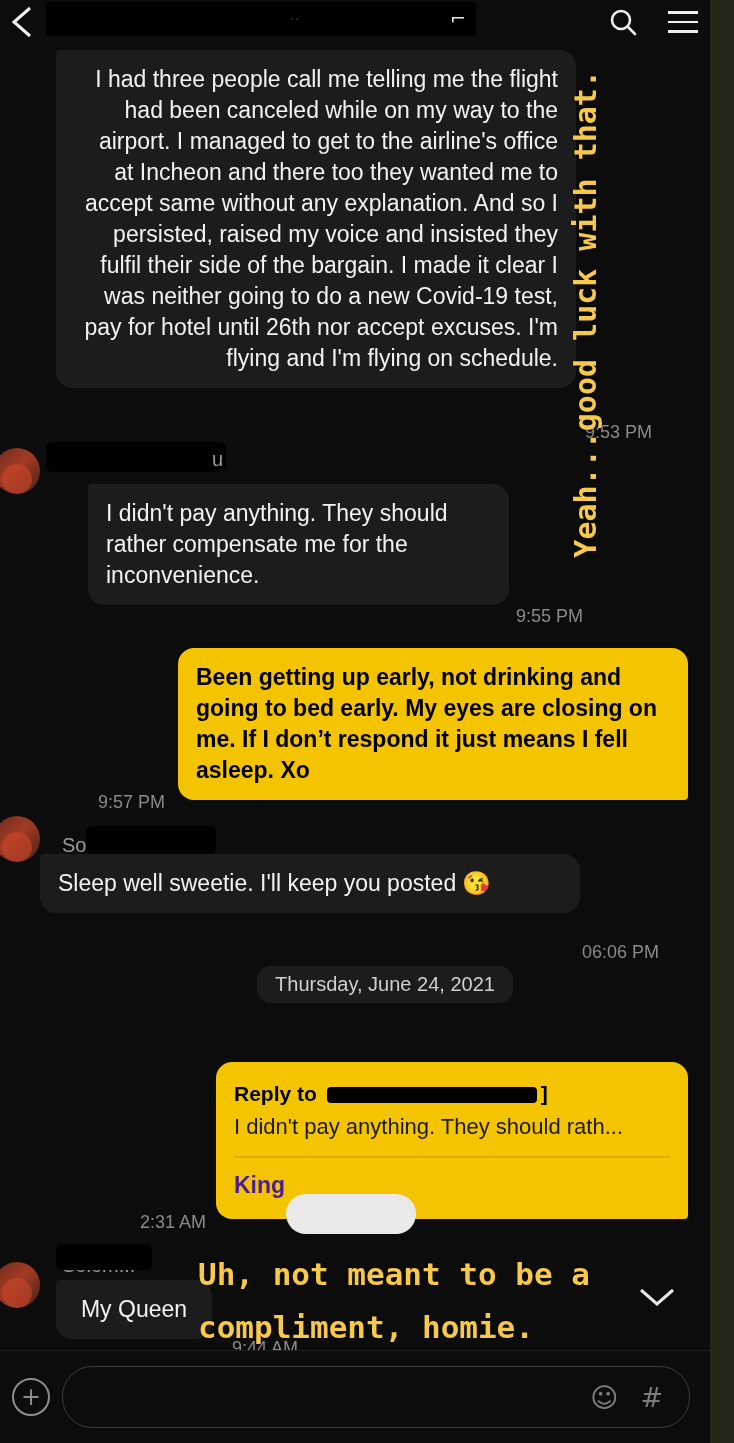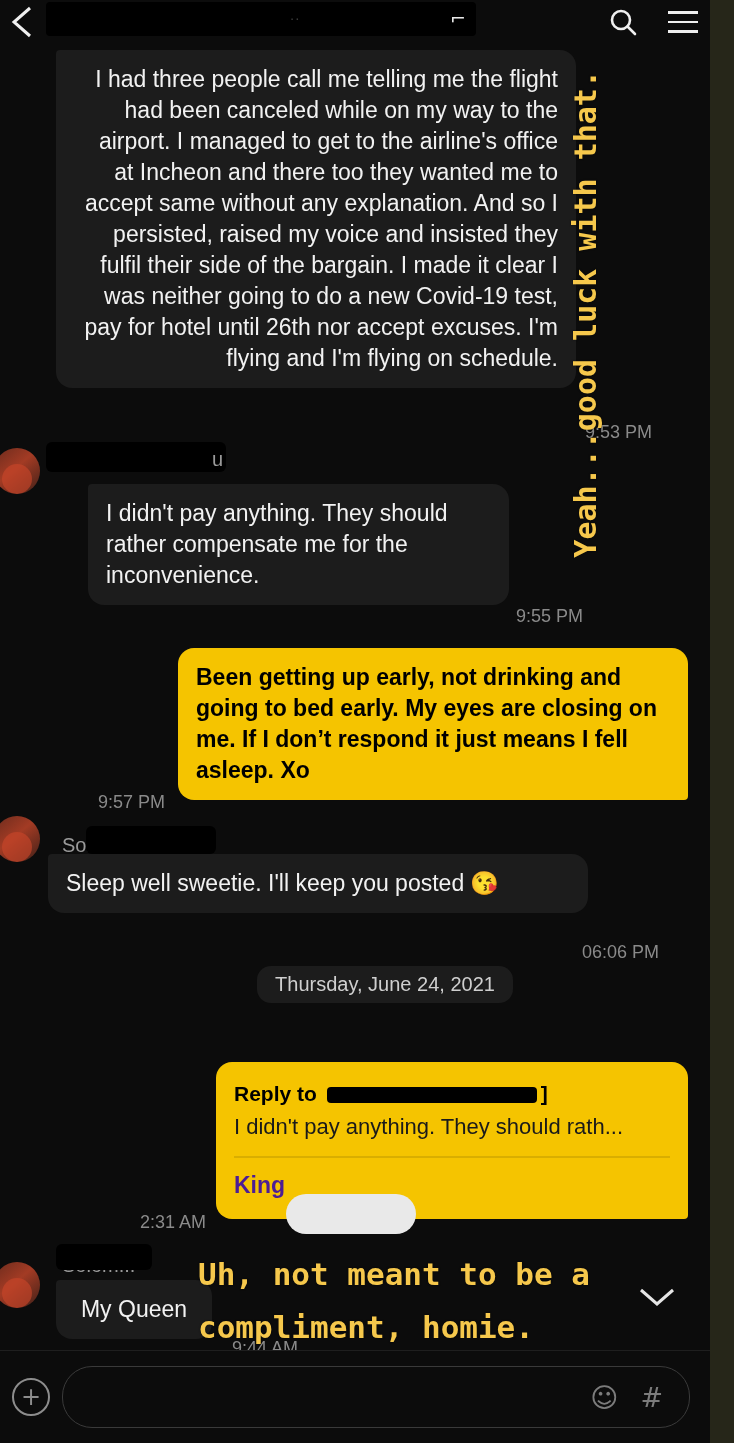--- a/index.html
+++ b/index.html
@@ -350,21 +350,21 @@
       <div class="stamp" style="left:516px; top:562px;">9:55 PM</div>
 
       <div class="row" style="left:178px; top:604px; width:510px;">
         <div class="bubble out">Been getting up early, not drinking and going to bed early. My eyes are closing on me. If I don’t respond it just means I fell asleep. Xo</div>
       </div>
       <div class="stamp" style="left:98px; top:748px;text-align:center;">9:57 PM</div>
 
       <div class="avatar" style="top:772px;"></div>
       <div class="sender" style="left:62px; top:790px;">Solomon: ?u</div>
       <div class="redact" style="left:86px; top:782px; width:130px; height:28px;"></div>
-      <div class="row" style="left:48px; top:810px; width:540px;">
+      <div class="row" style="left:40px; top:810px; width:540px;">
         <div class="bubble in" style="border-top-left-radius:4px;">Sleep well sweetie. I'll keep you posted 😘</div>
       </div>
       <div class="stamp" style="left:582px; top:898px;">06:06 PM</div>
 
       <div class="divider" style="top:922px;padding-left:30px;">
         <span>Thursday, June 24, 2021</span>
       </div>
 
       <div class="row reply-box" style="left:216px; top:1018px; width:472px;">
         <div class="bubble out" style="padding:16px 18px 18px 18px;">

